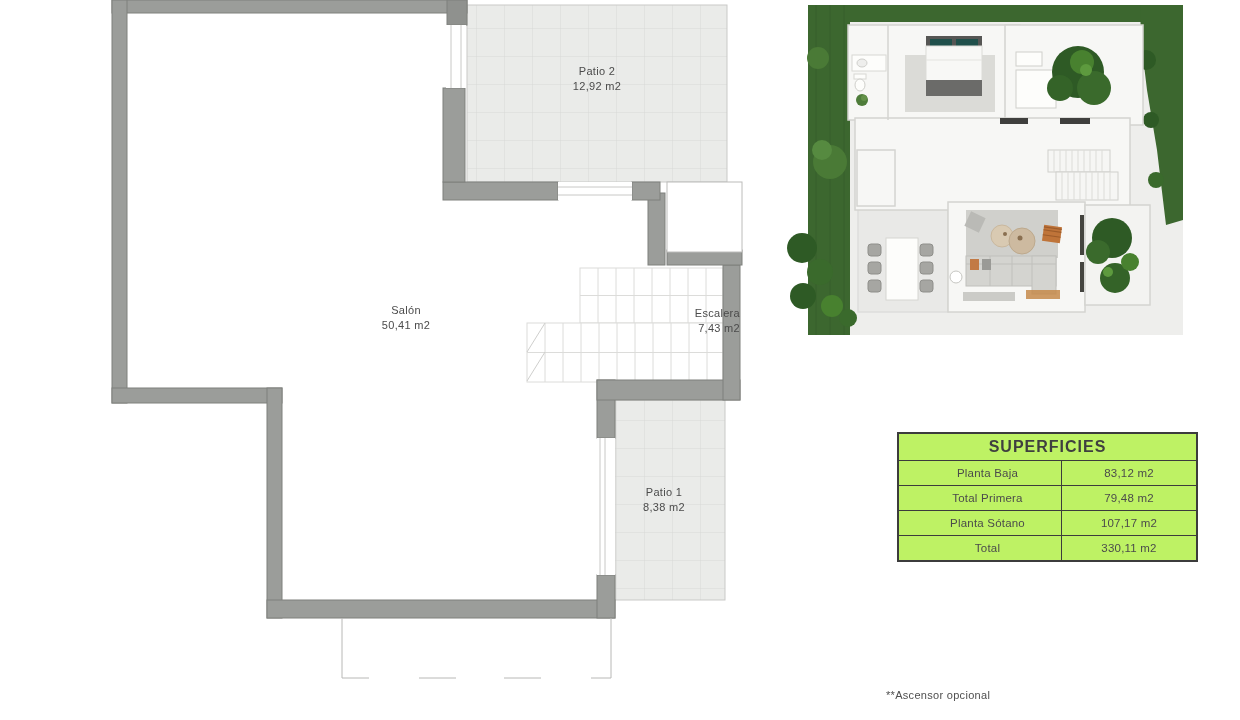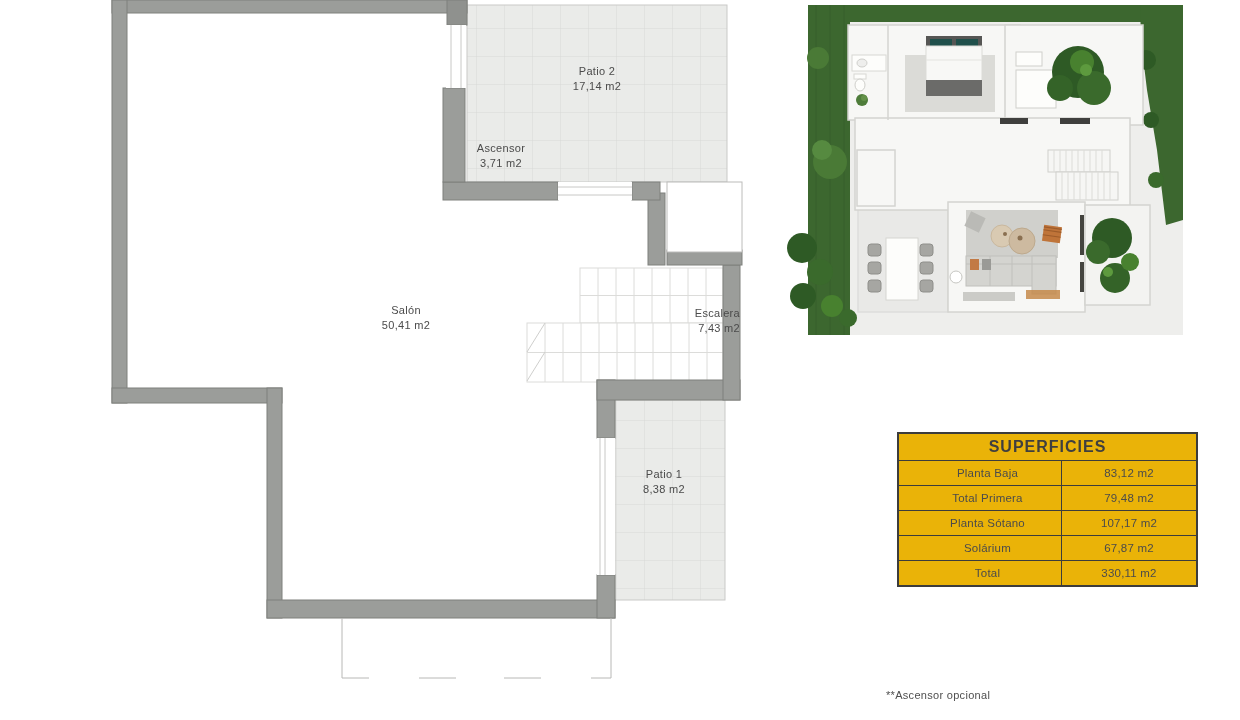--- a/index.html
+++ b/index.html
@@ -3,21 +3,21 @@
 <meta charset="utf-8">
 <style>
   html,body{margin:0;padding:0;background:#ffffff;}
   .page{position:relative;width:1240px;height:720px;background:#ffffff;overflow:hidden;
         font-family:"Liberation Sans", sans-serif;color:#4f4f4f;}
   .plan-svg{position:absolute;left:0;top:0;width:1240px;height:720px;}
   .room-label{position:absolute;width:130px;text-align:center;font-size:11px;line-height:15px;
               color:#4b4b4b;letter-spacing:.3px;}
   .room-label .rn, .room-label .ra{white-space:nowrap;}
   .sup-table{position:absolute;left:897px;top:432px;width:301px;border-collapse:collapse;
-             border:2px solid #3c3c3c;background:#eab308;}
+             border:2px solid #3c3c3c;background:#bef264;}
   .sup-table th{border:1px solid #3c3c3c;height:24px;font-size:16px;font-weight:bold;
                 letter-spacing:1px;color:#3f3f3f;text-align:center;padding:1px 0;}
   .sup-table td{border:1px solid #3c3c3c;height:22px;font-size:11.5px;color:#4b4b4b;
                 letter-spacing:.2px;}
   .sup-table td.lbl{width:145px;text-align:center;padding-left:16px;margin-left:32px;}
   .sup-table td.val{text-align:center;}
   .footnote{position:absolute;left:886px;top:689px;font-size:11px;color:#4f4f4f;letter-spacing:.3px;}
 </style>
 </head>
 <body>
@@ -198,35 +198,31 @@
         <rect x="920" y="244" width="13" height="12" rx="3" fill="#a6a6a2" stroke="#8f8f8b"></rect>
         <rect x="920" y="262" width="13" height="12" rx="3" fill="#a6a6a2" stroke="#8f8f8b"></rect>
         <rect x="920" y="280" width="13" height="12" rx="3" fill="#a6a6a2" stroke="#8f8f8b"></rect>
         <rect x="886" y="238" width="32" height="62" fill="#fdfdfb" stroke="#d6d6d2"></rect>
       </g>
     </g>
   </svg>
 
   <div class="room-label" style="left:532px;top:64px;">
     <div class="rn">Patio 2</div>
-    <div class="ra">17,14 m2</div>
-  </div>
-  <div class="room-label" style="left:436px;top:141px;">
-    <div class="rn">Ascensor</div>
-    <div class="ra">3,71 m2</div>
+    <div class="ra">12,92 m2</div>
   </div>
   <div class="room-label" style="left:341px;top:303px;">
     <div class="rn">Salón</div>
     <div class="ra">50,41 m2</div>
   </div>
   <div class="room-label" style="left:610px;top:306px;text-align:right;">
     <div class="rn">Escalera</div>
     <div class="ra">7,43 m2</div>
   </div>
-  <div class="room-label" style="left:599px;top:467px;">
+  <div class="room-label" style="left:599px;top:485px;">
     <div class="rn">Patio 1</div>
     <div class="ra">8,38 m2</div>
   </div>
 
   <table class="sup-table">
     <thead>
       <tr>
         <th colspan="2">SUPERFICIES</th>
       </tr>
     </thead>
@@ -237,24 +233,20 @@
       </tr>
       <tr>
         <td class="lbl">Total Primera</td>
         <td class="val">79,48 m2</td>
       </tr>
       <tr>
         <td class="lbl">Planta Sótano</td>
         <td class="val">107,17 m2</td>
       </tr>
       <tr>
-        <td class="lbl">Solárium</td>
-        <td class="val">67,87 m2</td>
-      </tr>
-      <tr>
         <td class="lbl">Total</td>
         <td class="val">330,11 m2</td>
       </tr>
     </tbody>
   </table>
 
   <div class="footnote">**Ascensor opcional</div>
 
 </div>
 

